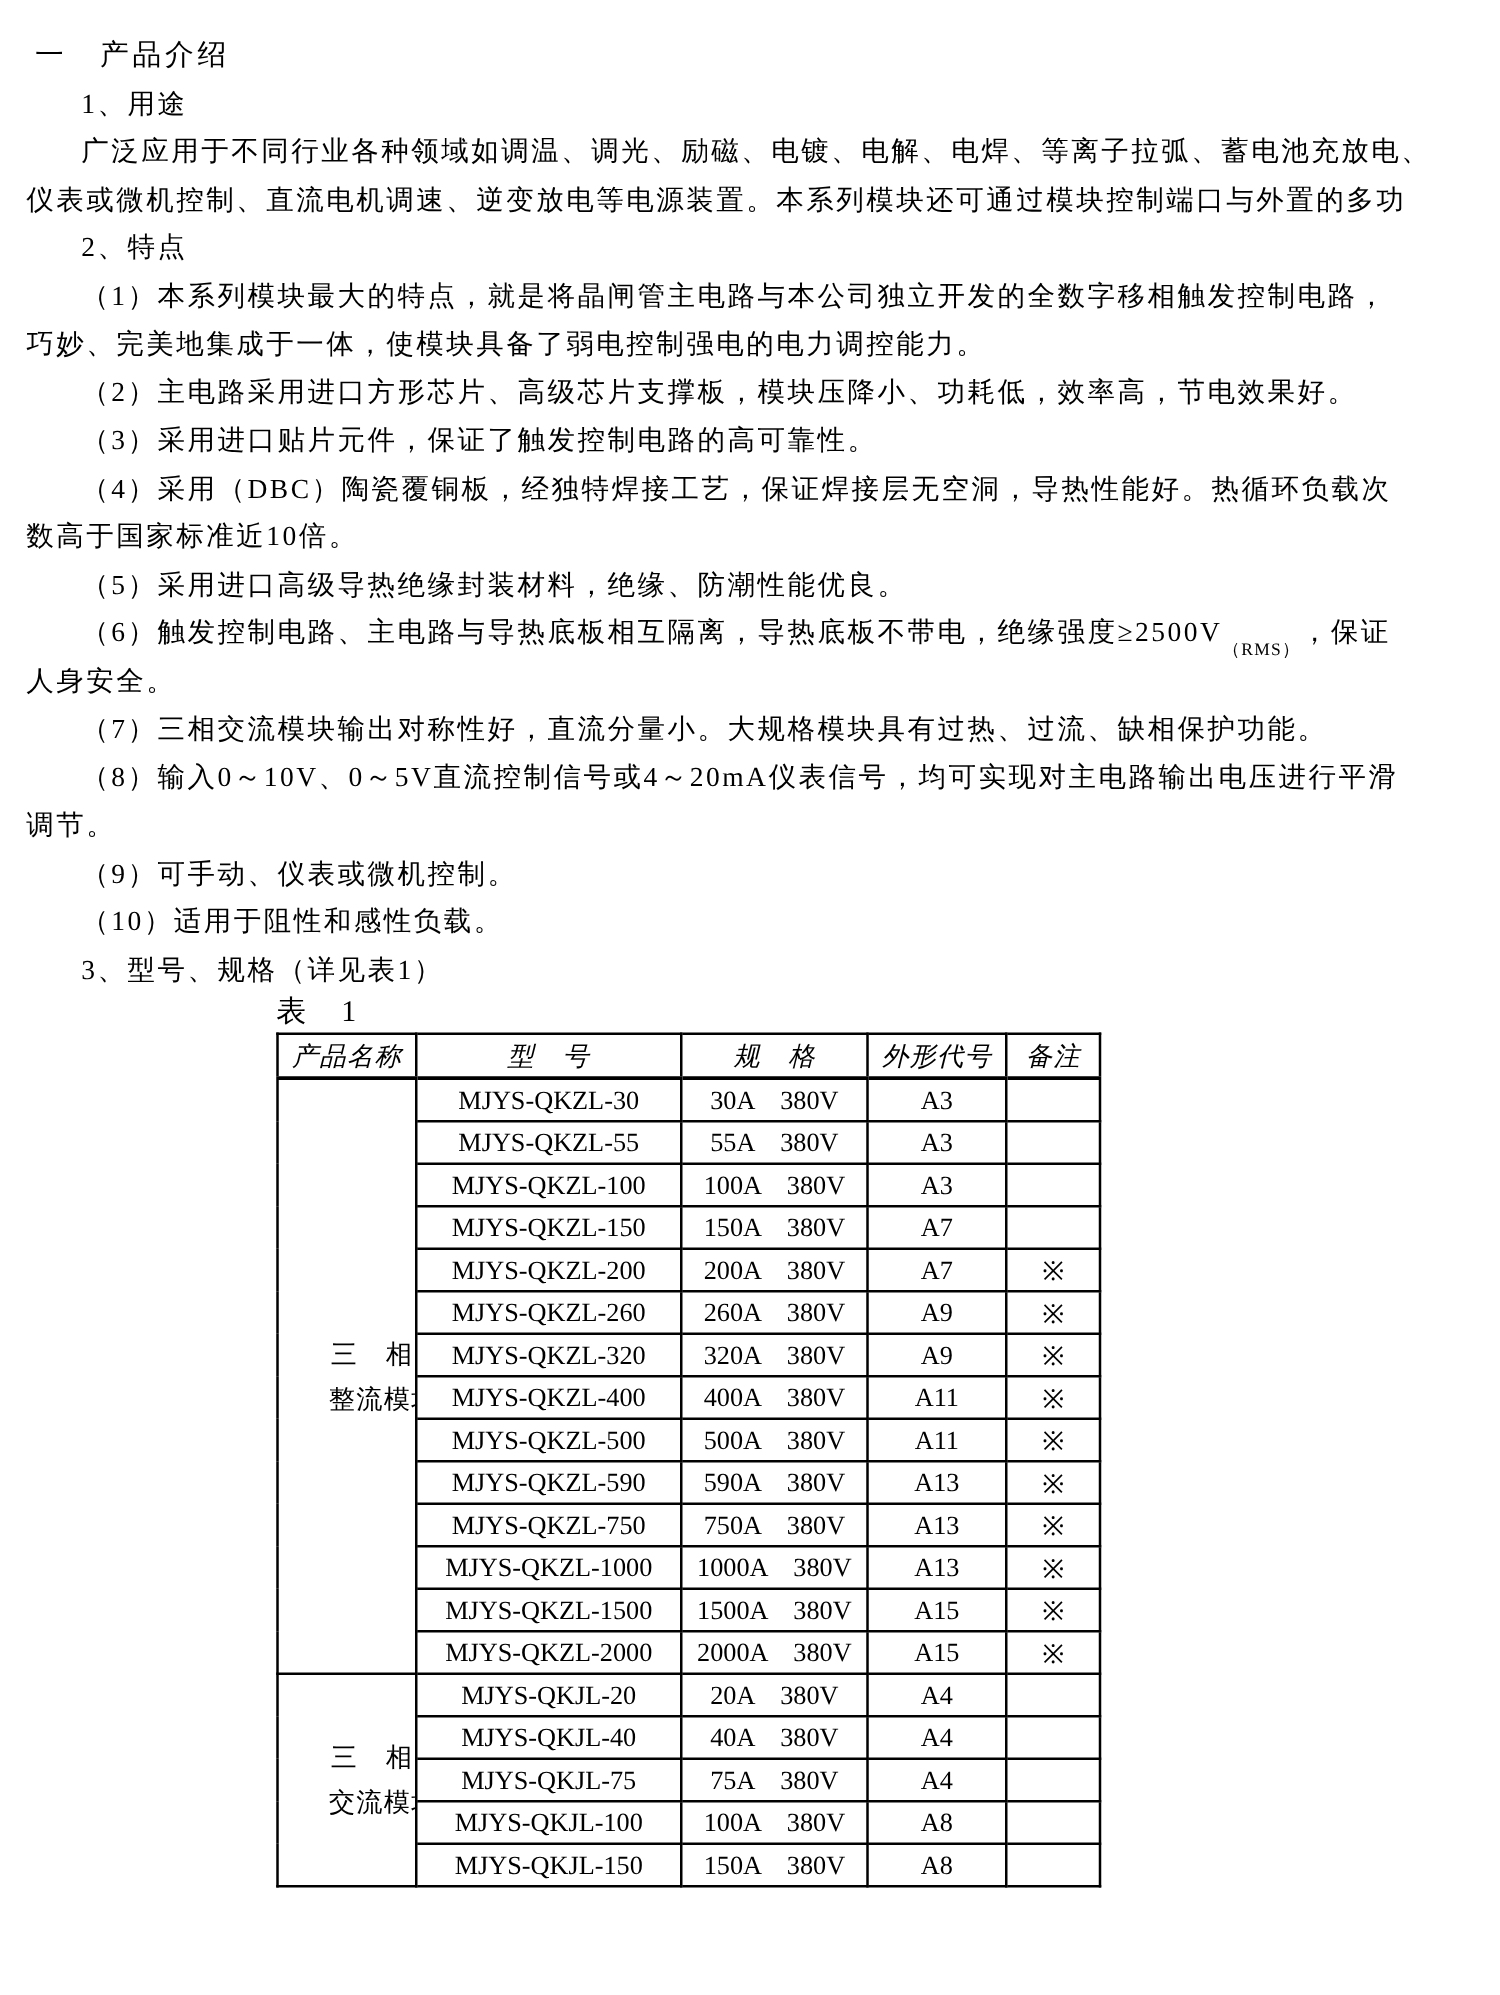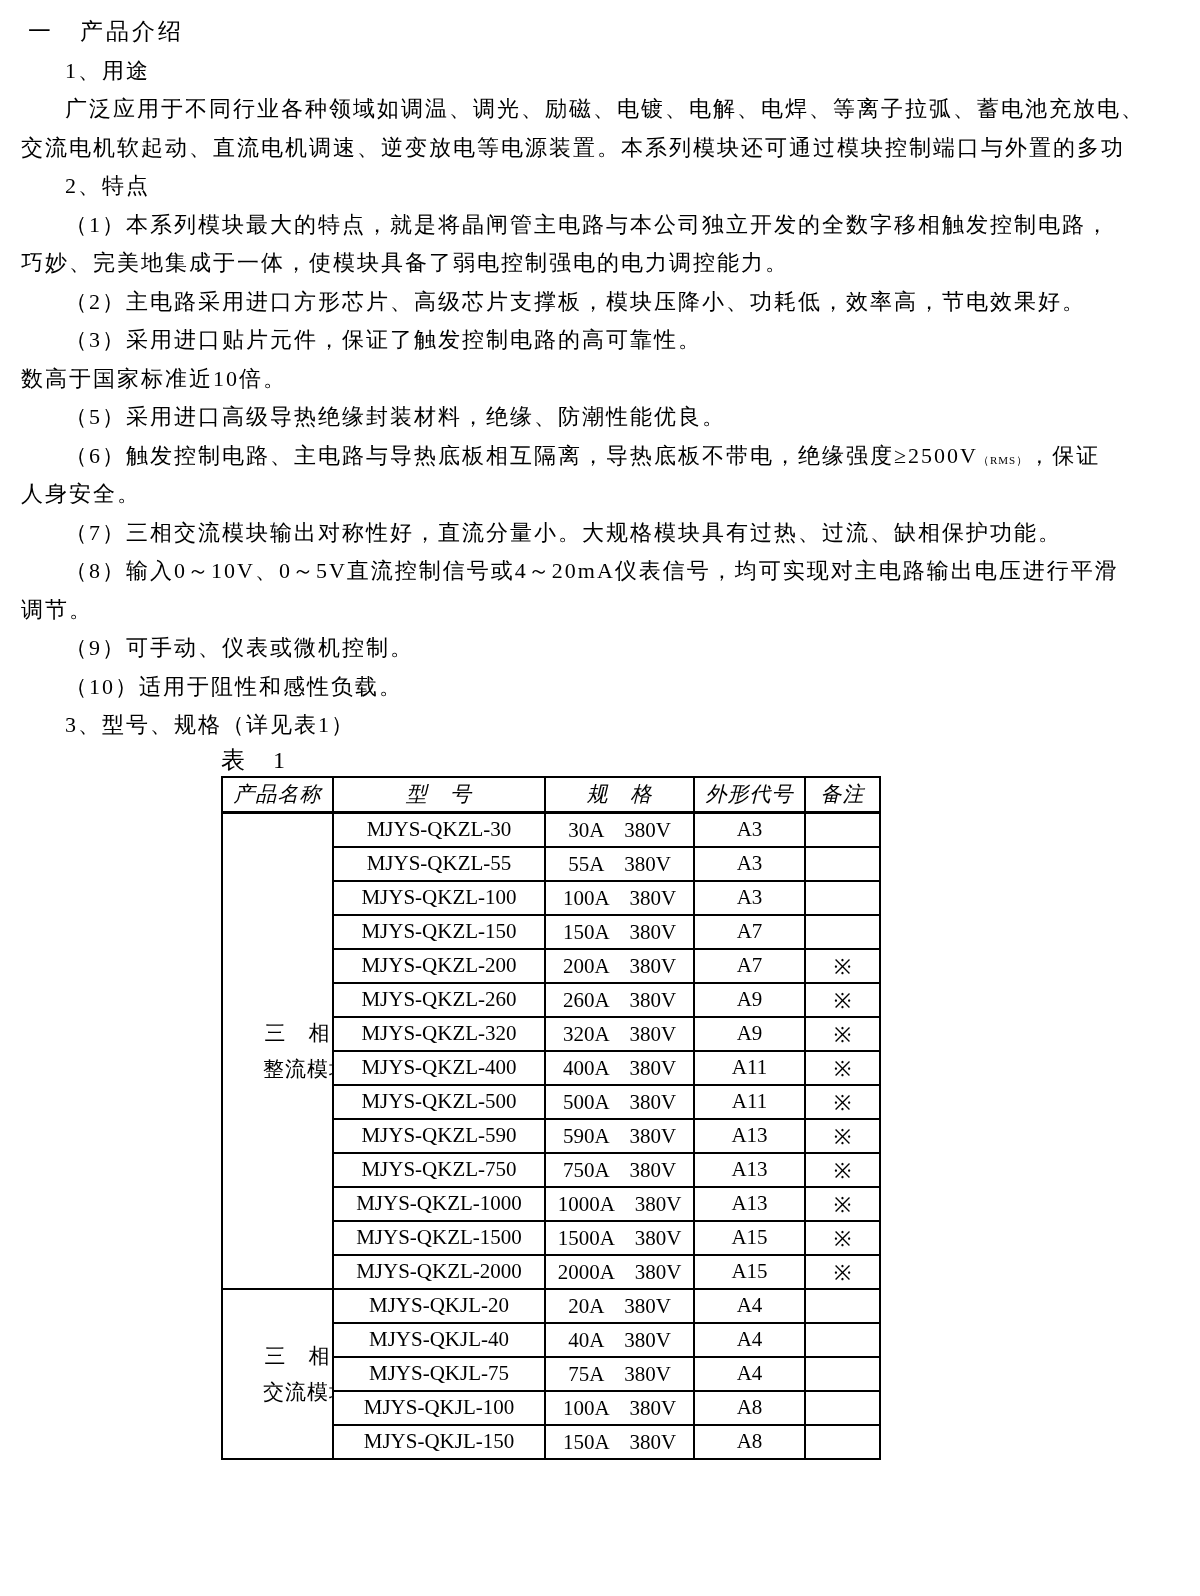--- a/index.html
+++ b/index.html
@@ -2,28 +2,28 @@
 <html><head>
 <meta charset="utf-8">
 <style>
   html, body { margin: 0; padding: 0; }
   body {
     width: 1200px; height: 1596px;
     background: #ffffff; color: #000000;
     font-family: "Liberation Serif", "DejaVu Serif", serif;
     overflow: hidden;
   }
-  .page { padding: 13px 0 0 21px; }
+  .page { padding: 13px 0 0 21px; margin-top: 12px; }
   .line {
     font-size: 22px; height: 38.5px; line-height: 38.5px;
     letter-spacing: 2px; white-space: nowrap;
   }
   .h1 { font-size: 23px; margin-left: 7px; letter-spacing: 3px; }
   .ind { margin-left: 44px; }
-  .rms { font-size: 11px; letter-spacing: 1px; position: relative; top: 1px; }
+  .rms { font-size: 14px; letter-spacing: 1px; position: relative; top: 11px; }
   .caption {
     width: 658px; margin-left: 200px; height: 31px; line-height: 31px;
     font-size: 24px; letter-spacing: 2px;
   }
   table.spec {
     border-collapse: collapse; margin-left: 200px; width: 658px;
     table-layout: fixed; font-size: 21px;
   }
   table.spec th, table.spec td {
     border: 2px solid #000; padding: 0; text-align: center;
@@ -36,26 +36,27 @@
   td.gname div { line-height: 36px; padding-left: 40px; }
 </style>
 </head>
 <body>
 
 <div class="page">
   <div class="line h1">一　产品介绍</div>
 
   <div class="line ind">1、用途</div>
   <div class="line ind">广泛应用于不同行业各种领域如调温、调光、励磁、电镀、电解、电焊、等离子拉弧、蓄电池充放电、</div>
-  <div class="line">交流电机软起动、直流电机调速、逆变放电等电源装置。本系列模块还可通过模块控制端口与外置的多功</div>
+  <div class="line">仪表或微机控制、直流电机调速、逆变放电等电源装置。本系列模块还可通过模块控制端口与外置的多功</div>
   <div class="line ind">2、特点</div>
   <div class="line ind">（1）本系列模块最大的特点，就是将晶闸管主电路与本公司独立开发的全数字移相触发控制电路，</div>
   <div class="line">巧妙、完美地集成于一体，使模块具备了弱电控制强电的电力调控能力。</div>
   <div class="line ind">（2）主电路采用进口方形芯片、高级芯片支撑板，模块压降小、功耗低，效率高，节电效果好。</div>
   <div class="line ind">（3）采用进口贴片元件，保证了触发控制电路的高可靠性。</div>
+  <div class="line ind">（4）采用（DBC）陶瓷覆铜板，经独特焊接工艺，保证焊接层无空洞，导热性能好。热循环负载次</div>
   <div class="line">数高于国家标准近10倍。</div>
   <div class="line ind">（5）采用进口高级导热绝缘封装材料，绝缘、防潮性能优良。</div>
   <div class="line ind">
     <span>（6）触发控制电路、主电路与导热底板相互隔离，导热底板不带电，绝缘强度≥2500V</span><span class="rms">（RMS）</span><span>，保证</span>
   </div>
   <div class="line">人身安全。</div>
   <div class="line ind">（7）三相交流模块输出对称性好，直流分量小。大规格模块具有过热、过流、缺相保护功能。</div>
   <div class="line ind">（8）输入0～10V、0～5V直流控制信号或4～20mA仪表信号，均可实现对主电路输出电压进行平滑</div>
   <div class="line">调节。</div>
   <div class="line ind">（9）可手动、仪表或微机控制。</div>

